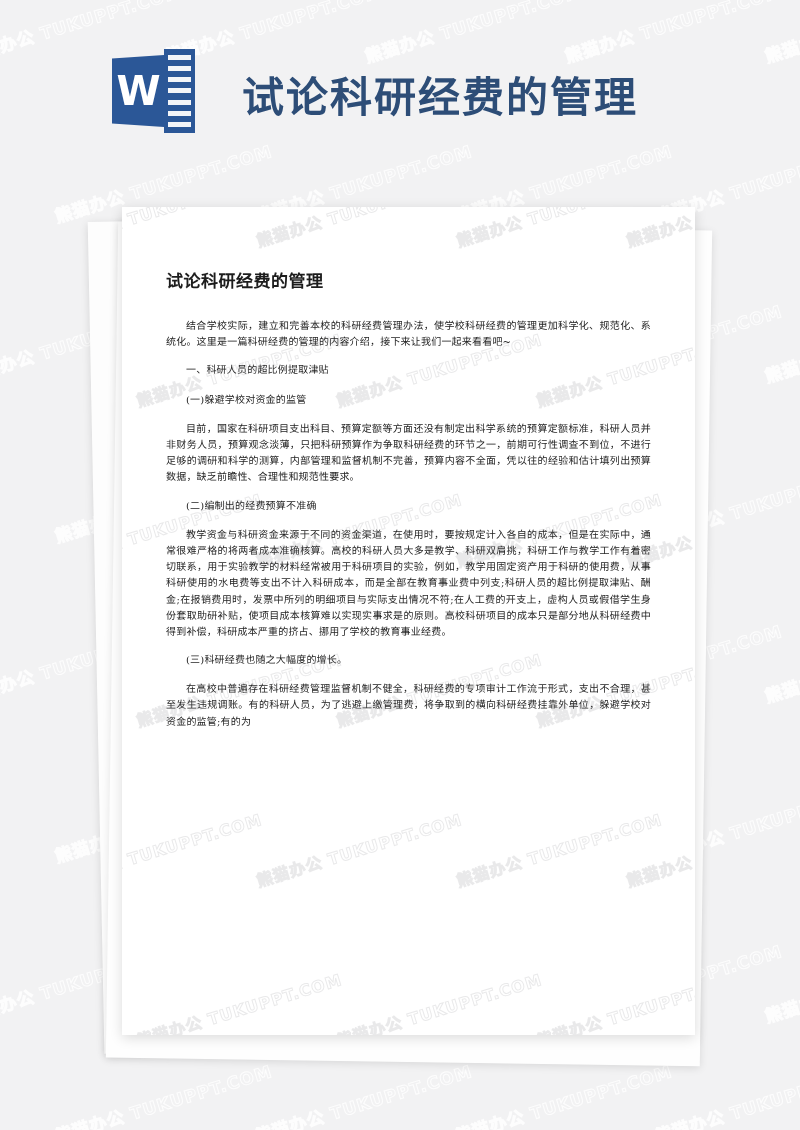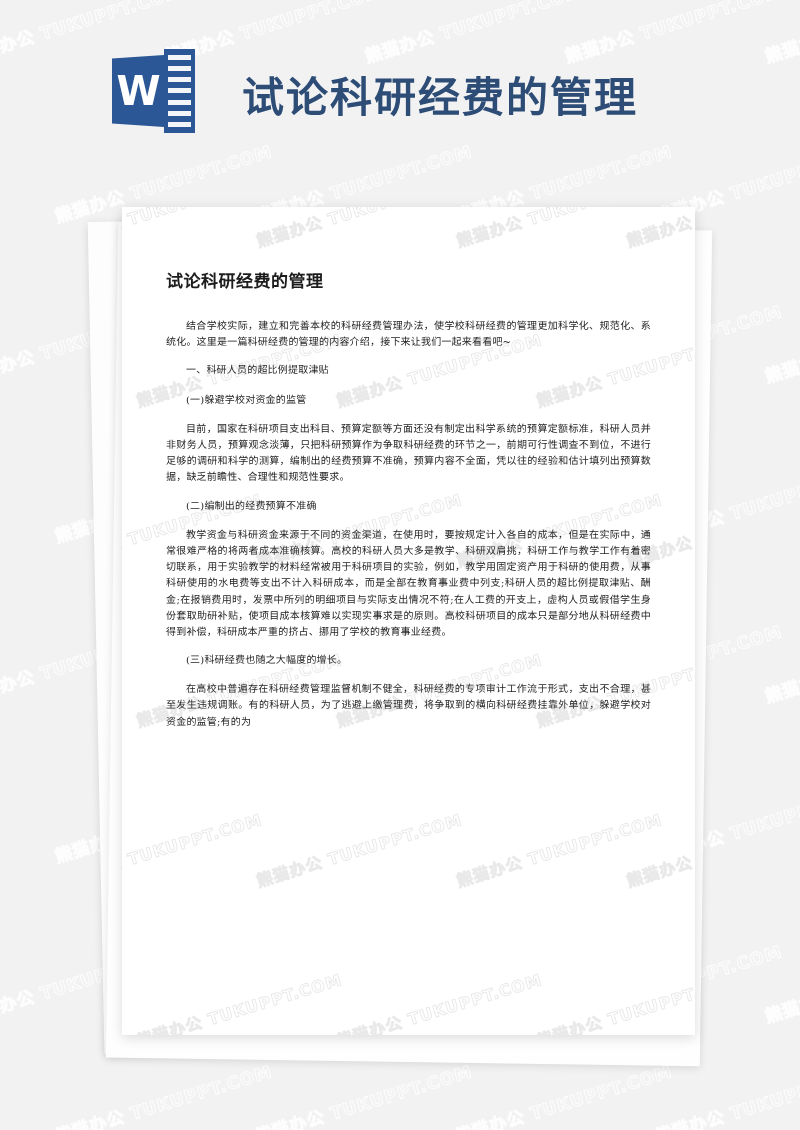--- a/index.html
+++ b/index.html
@@ -260,21 +260,21 @@
 <div class="sheet sheet-far"></div>
 <div class="sheet sheet-mid"></div>
 
 <div class="sheet sheet-main">
   <div class="doc-body">
     <h1 class="doc-title">试论科研经费的管理</h1>
     <div id="paragraphs">
         <p class="para">结合学校实际，建立和完善本校的科研经费管理办法，使学校科研经费的管理更加科学化、规范化、系统化。这里是一篇科研经费的管理的内容介绍，接下来让我们一起来看看吧~</p>
         <p class="para heading">一、科研人员的超比例提取津贴</p>
         <p class="para heading">(一)躲避学校对资金的监管</p>
-        <p class="para">目前，国家在科研项目支出科目、预算定额等方面还没有制定出科学系统的预算定额标准，科研人员并非财务人员，预算观念淡薄，只把科研预算作为争取科研经费的环节之一，前期可行性调查不到位，不进行足够的调研和科学的测算，编制出的经费预算不准确，预算内容不全面，凭以往的经验和估计填列出预算数据，缺乏前瞻性、合理性和规范性要求。</p>
+        <p class="para">目前，国家在科研项目支出科目、预算定额等方面还没有制定出科学系统的预算定额标准，科研人员并非财务人员，预算观念淡薄，只把科研预算作为争取科研经费的环节之一，前期可行性调查不到位，不进行足够的调研和科学的测算，内部管理和监督机制不完善，预算内容不全面，凭以往的经验和估计填列出预算数据，缺乏前瞻性、合理性和规范性要求。</p>
         <p class="para heading">(二)编制出的经费预算不准确</p>
         <p class="para">教学资金与科研资金来源于不同的资金渠道，在使用时，要按规定计入各自的成本，但是在实际中，通常很难严格的将两者成本准确核算。高校的科研人员大多是教学、科研双肩挑，科研工作与教学工作有着密切联系，用于实验教学的材料经常被用于科研项目的实验，例如，教学用固定资产用于科研的使用费，从事科研使用的水电费等支出不计入科研成本，而是全部在教育事业费中列支;科研人员的超比例提取津贴、酬金;在报销费用时，发票中所列的明细项目与实际支出情况不符;在人工费的开支上，虚构人员或假借学生身份套取助研补贴，使项目成本核算难以实现实事求是的原则。高校科研项目的成本只是部分地从科研经费中得到补偿，科研成本严重的挤占、挪用了学校的教育事业经费。</p>
         <p class="para heading">(三)科研经费也随之大幅度的增长。</p>
         <p class="para">在高校中普遍存在科研经费管理监督机制不健全，科研经费的专项审计工作流于形式，支出不合理，甚至发生违规调账。有的科研人员，为了逃避上缴管理费，将争取到的横向科研经费挂靠外单位，躲避学校对资金的监管;有的为</p>
       </div>
   </div>
   <div class="doc-wm-layer" id="doc-wm-layer">
       <div class="doc-wm" style="left: -70px; top: -10px;">熊猫办公 TUKUPPT.COM</div>
       <div class="doc-wm" style="left: 130px; top: -10px;">熊猫办公 TUKUPPT.COM</div>
       <div class="doc-wm" style="left: 330px; top: -10px;">熊猫办公 TUKUPPT.COM</div>

